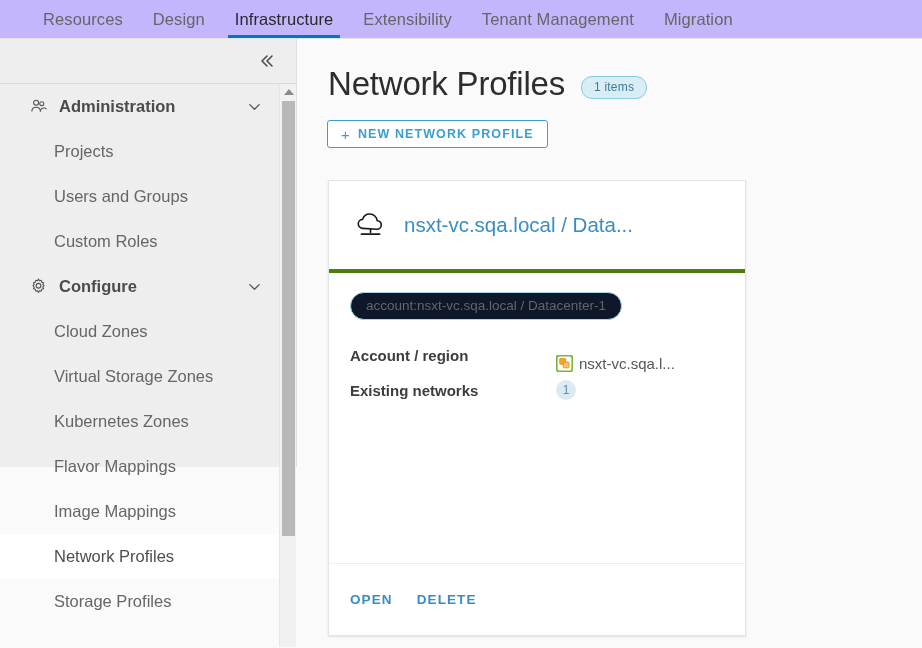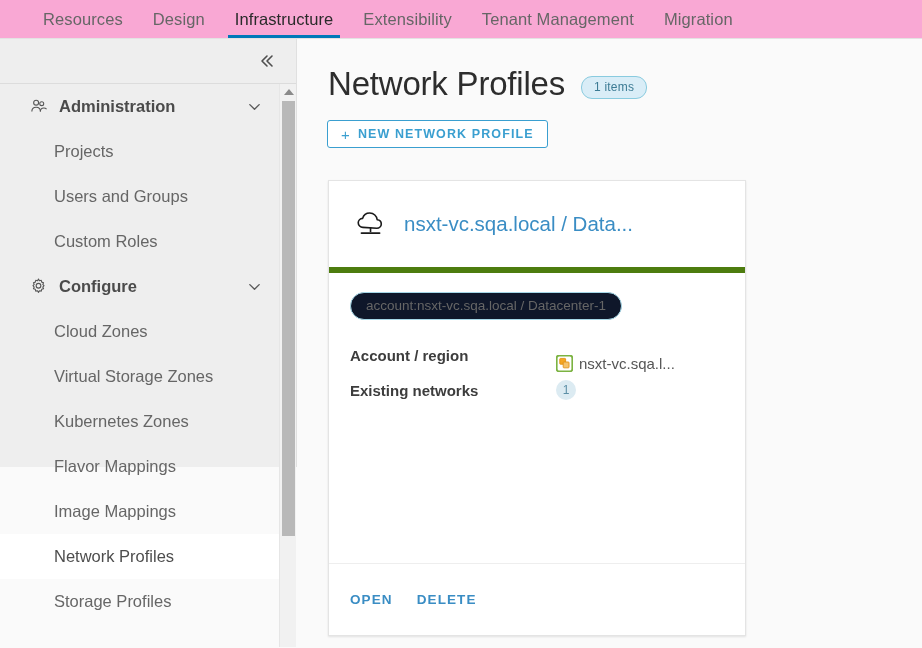--- a/index.html
+++ b/index.html
@@ -15,21 +15,21 @@
     overflow: hidden;
     position: relative;
   }
 
   
   .topnav {
     position: absolute;
     left: 0; top: 0;
     width: 922px;
     height: 39px;
-    background: #f9a8d4;
+    background: #c4b5fd;
     border-bottom: 1px solid #e3e3e3;
     display: flex;
     align-items: flex-start;
     box-sizing: border-box;
   }
   .nav-tab {
     position: relative;
     height: 38px;
     line-height: 38px;
     font-size: 16.5px;
@@ -237,21 +237,21 @@
     box-shadow: 0 1px 2px rgba(0,0,0,0.10);
     box-sizing: border-box;
     display: flex;
     flex-direction: column;
   }
   .card-header {
     height: 92px;
     display: flex;
     align-items: center;
     padding-left: 21px;
-    border-bottom: 6px solid #4d7c0f;
+    border-bottom: 4px solid #4d7c0f;
     box-sizing: border-box;
   }
   .card-header .cloud-ico {
     width: 42px;
     height: 42px;
     margin-right: 12px;
     flex: 0 0 42px;
     display: flex;
     align-items: center;
     justify-content: center;

